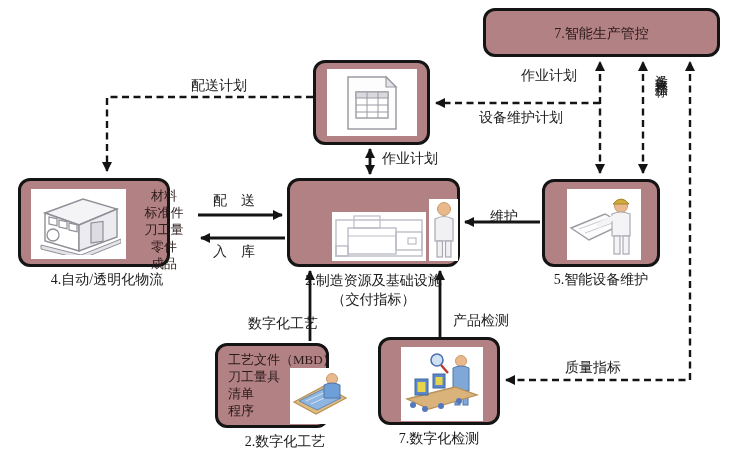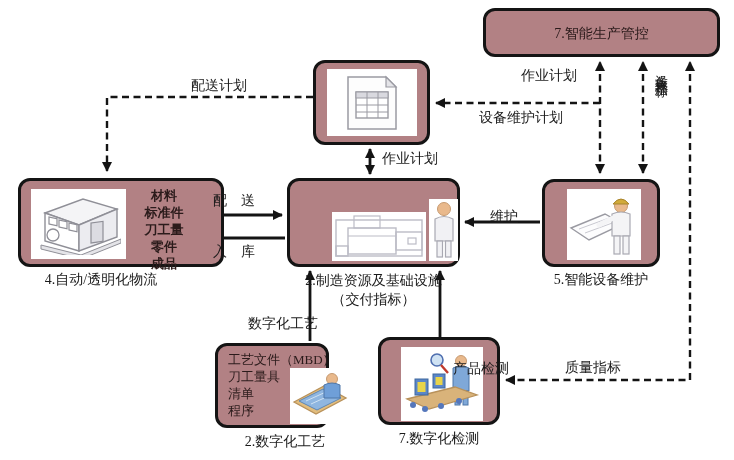--- a/index.html
+++ b/index.html
@@ -86,21 +86,21 @@
         <rect x="20" y="18" width="32" height="26" fill="#ffffff" stroke="#9a9aa2" stroke-width="1.4"></rect>
         <rect x="20" y="18" width="32" height="6" fill="#d9d9df" stroke="#9a9aa2" stroke-width="1"></rect>
         <line x1="20" y1="31" x2="52" y2="31" stroke="#9a9aa2" stroke-width="1"></line>
         <line x1="20" y1="38" x2="52" y2="38" stroke="#9a9aa2" stroke-width="1"></line>
         <line x1="31" y1="18" x2="31" y2="44" stroke="#9a9aa2" stroke-width="1"></line>
         <line x1="42" y1="18" x2="42" y2="44" stroke="#9a9aa2" stroke-width="1"></line>
       </svg>
     </div>
   </div>
 
-  <div class="box" style="left:18px;top:178px;width:206px;height:89px;font-weight:bold;">
+  <div class="box" style="left:18px;top:178px;width:152px;height:89px;">
     <div class="icon-panel" style="left:10px;top:8px;width:95px;height:70px;">
       <svg width="84" height="62" viewBox="0 0 84 62">
         <polygon points="8,20 46,6 80,16 42,32" fill="#f4f4f6" stroke="#8f8f97" stroke-width="1.4"></polygon>
         <polygon points="8,20 42,32 42,58 8,48" fill="#ffffff" stroke="#8f8f97" stroke-width="1.4"></polygon>
         <polygon points="42,32 80,16 80,44 42,58" fill="#ececf0" stroke="#8f8f97" stroke-width="1.4"></polygon>
         <rect x="12" y="24" width="8" height="7" fill="#ffffff" stroke="#8f8f97" stroke-width="1.2" transform="skewY(12)" transform-origin="12 24"></rect>
         <rect x="22" y="27" width="8" height="7" fill="#ffffff" stroke="#8f8f97" stroke-width="1.2" transform="skewY(12)" transform-origin="22 27"></rect>
         <rect x="32" y="30" width="8" height="7" fill="#ffffff" stroke="#8f8f97" stroke-width="1.2" transform="skewY(12)" transform-origin="32 30"></rect>
         <rect x="54" y="30" width="12" height="20" fill="#dcdce2" stroke="#8f8f97" stroke-width="1.2" transform="skewY(-8)" transform-origin="54 30"></rect>
         <circle cx="16" cy="42" r="6" fill="none" stroke="#8f8f97" stroke-width="1.3"></circle>
@@ -108,21 +108,21 @@
       </svg>
     </div>
     <div class="innerlist" style="left:108px;top:6px;width:70px;text-align:center;">
       <div>材料</div>
       <div>标准件</div>
       <div>刀工量</div>
       <div>零件</div>
       <div>成品</div>
     </div>
   </div>
-  <div class="caption" style="left:12px;top:271px;width:178px;">4.自动/透明化物流</div>
+  <div class="caption" style="left:18px;top:271px;width:178px;">4.自动/透明化物流</div>
 
   <div class="box" style="left:287px;top:178px;width:173px;height:89px;">
     <div class="icon-panel" style="left:42px;top:31px;width:94px;height:49px;">
       <svg width="90" height="45" viewBox="0 0 90 45">
         <rect x="2" y="6" width="86" height="36" fill="#ffffff" stroke="#bcbcc6" stroke-width="1.4"></rect>
         <rect x="14" y="14" width="48" height="26" fill="none" stroke="#bcbcc6" stroke-width="1.4"></rect>
         <rect x="62" y="18" width="26" height="18" fill="none" stroke="#bcbcc6" stroke-width="1.4"></rect>
         <rect x="2" y="32" width="12" height="10" fill="none" stroke="#bcbcc6" stroke-width="1.4"></rect>
         <rect x="20" y="2" width="26" height="12" fill="none" stroke="#bcbcc6" stroke-width="1.2"></rect>
         <line x1="14" y1="22" x2="62" y2="22" stroke="#bcbcc6" stroke-width="1.2"></line>
@@ -200,19 +200,19 @@
     </div>
   </div>
   <div class="caption" style="left:378px;top:430px;width:122px;">7.数字化检测</div>
 
   <div class="elabel" style="left:191px;top:77px;">配送计划</div>
   <div class="elabel" style="left:382px;top:150px;">作业计划</div>
   <div class="elabel" style="left:213px;top:192px;">配　送</div>
   <div class="elabel" style="left:213px;top:243px;">入　库</div>
   <div class="elabel" style="left:490px;top:208px;text-decoration:underline;">维护</div>
   <div class="elabel" style="left:248px;top:315px;">数字化工艺</div>
-  <div class="elabel" style="left:453px;top:312px;margin-top:48px;">产品检测</div>
+  <div class="elabel" style="left:453px;top:312px;">产品检测</div>
   <div class="elabel" style="left:521px;top:67px;">作业计划</div>
   <div class="elabel" style="left:479px;top:109px;">设备维护计划</div>
   <div class="vlabel" style="left:652px;top:64px;">设备效率指标</div>
   <div class="elabel" style="left:565px;top:359px;">质量指标</div>
 
 </div>
 
 </body></html>

